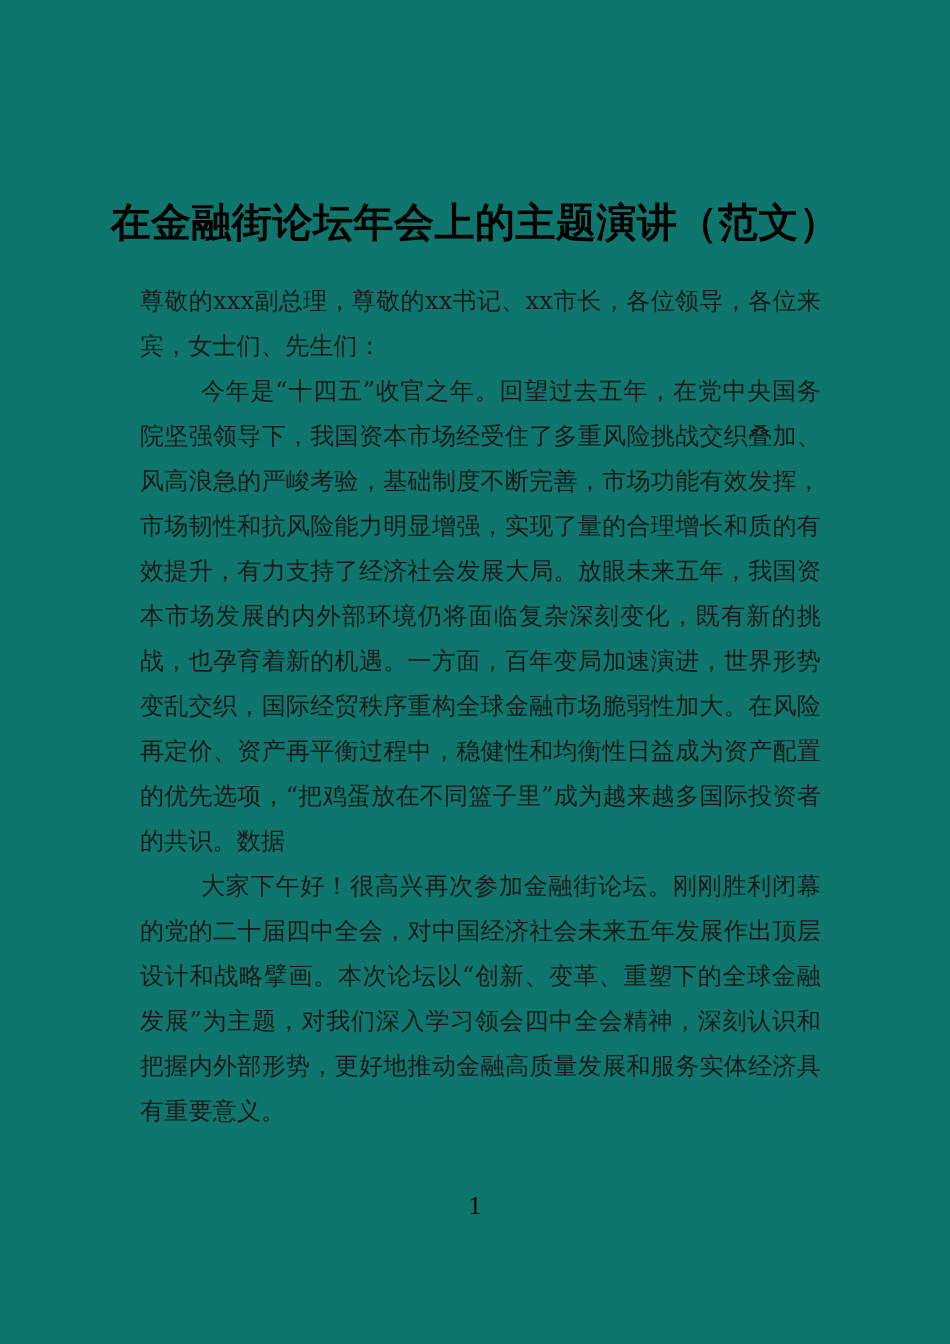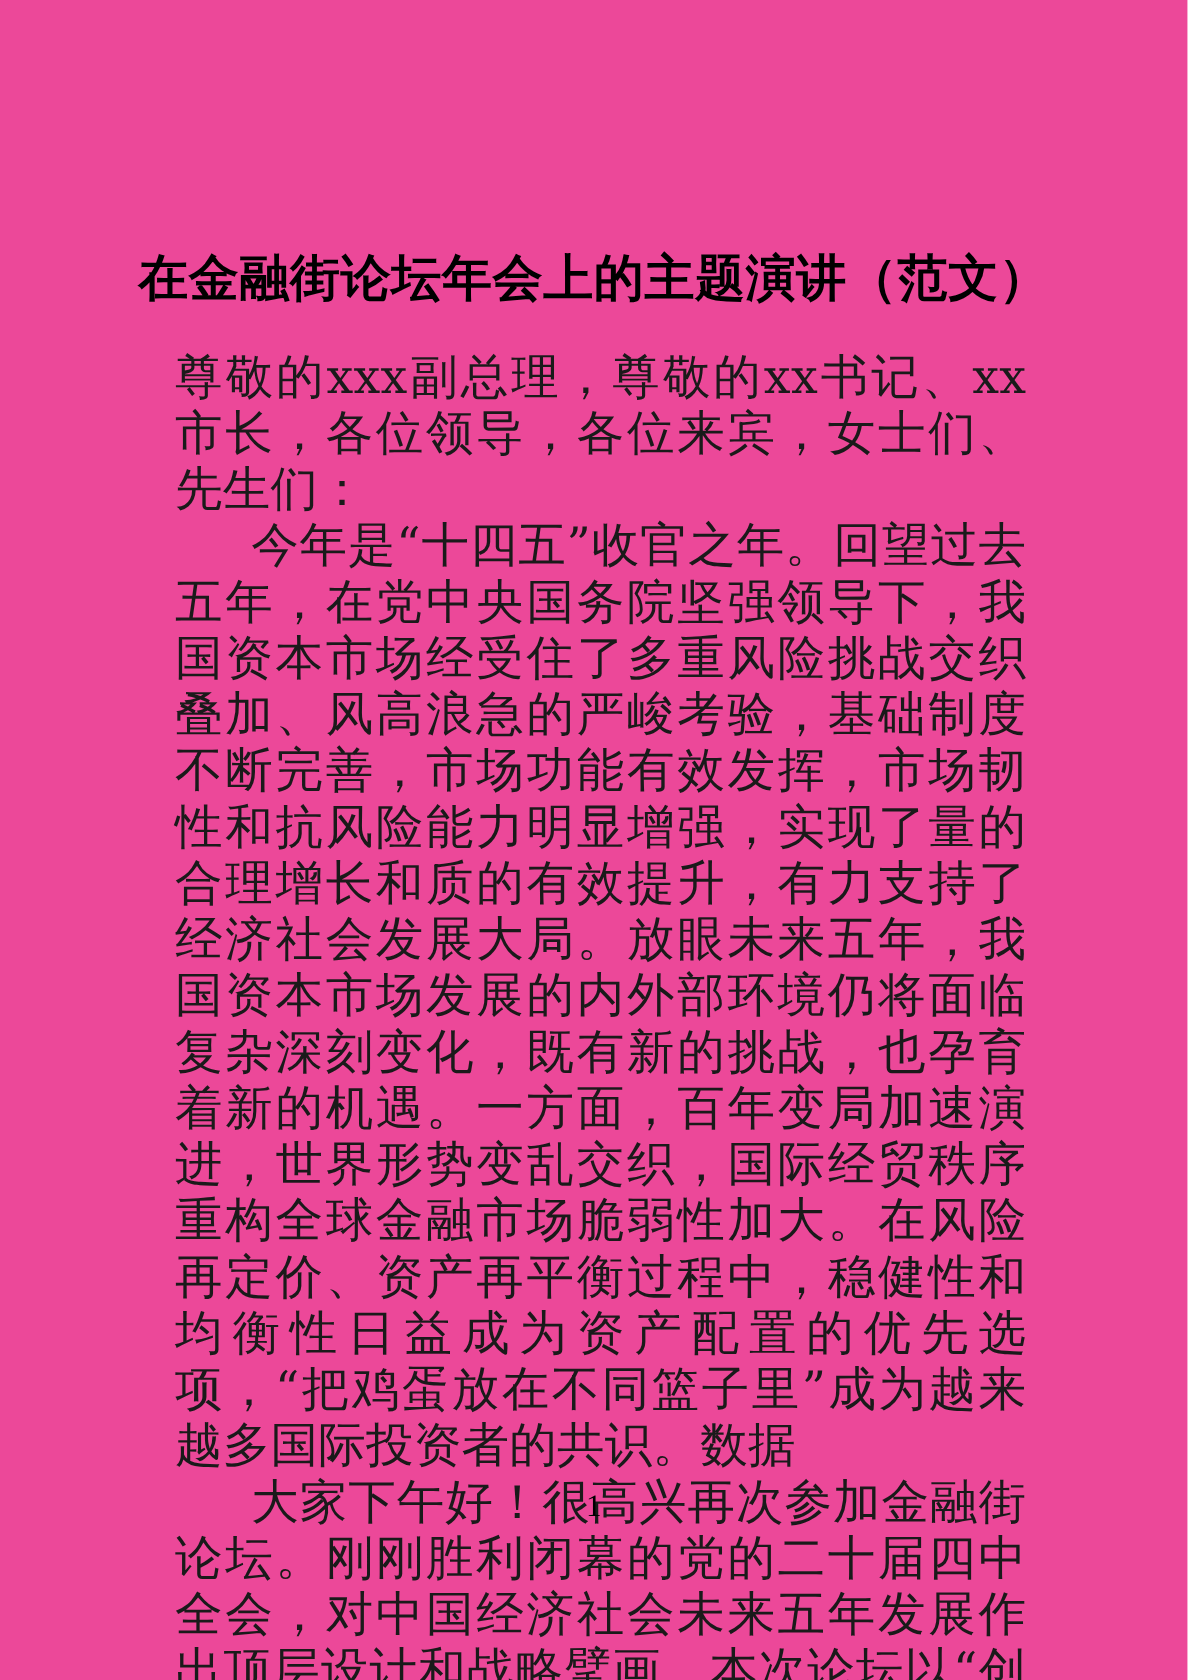--- a/index.html
+++ b/index.html
@@ -13,21 +13,21 @@
     position: relative;
     overflow: hidden;
     font-family: "Liberation Serif", "DejaVu Serif", serif;
     color: #000000;
     -webkit-font-smoothing: antialiased;
   }
 
   .page {
     position: absolute;
     inset: 0;
-    background: #ec4899;
+    background: #0f766e;
   }
 
   
   .doc-title {
     position: absolute;
     left: 0;
     right: 0;
     top: 168px;
     text-align: center;
     font-family: "Liberation Serif", "DejaVu Serif", serif;
@@ -43,21 +43,21 @@
   .body-block {
     position: absolute;
     left: 140px;
     top: 279px;
     width: 681px;
   }
 
   .para {
     margin: 0;
     font-family: "DejaVu Serif", "Liberation Serif", serif;
-    font-size: 38px;
+    font-size: 24px;
     line-height: 45px;
     color: #1a1a1a;
     text-align: justify;
     text-justify: inter-character;
     text-align-last: left;
     letter-spacing: 0.2px;
     font-weight: 400;
     
     transform: none;
   }

